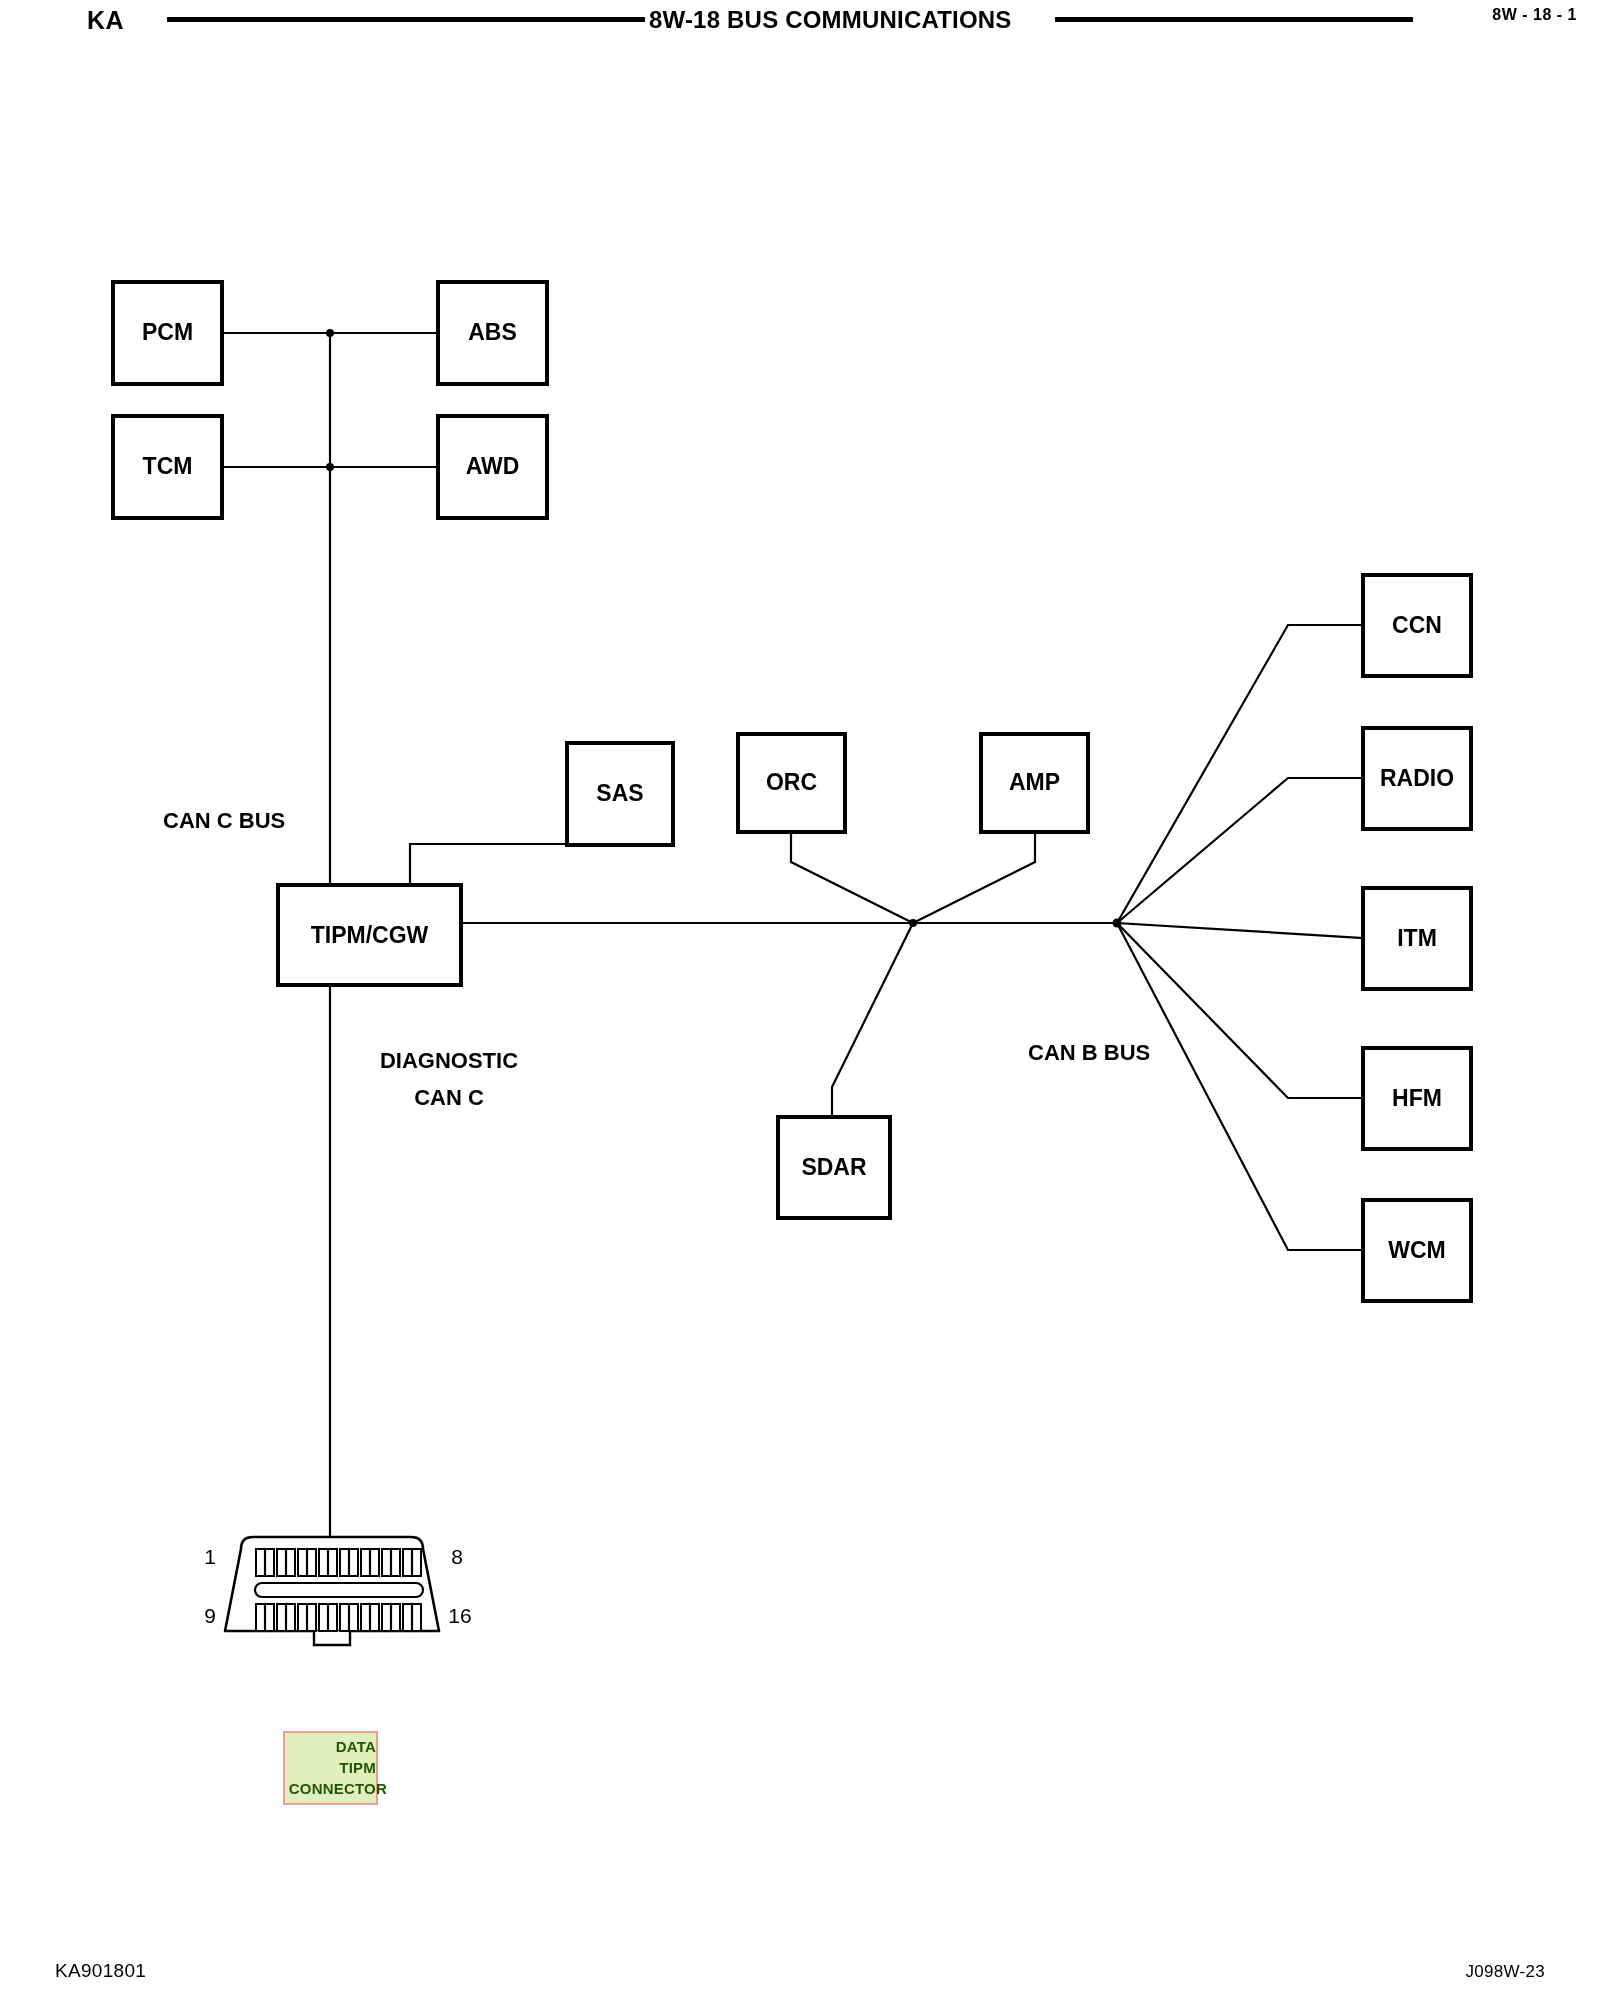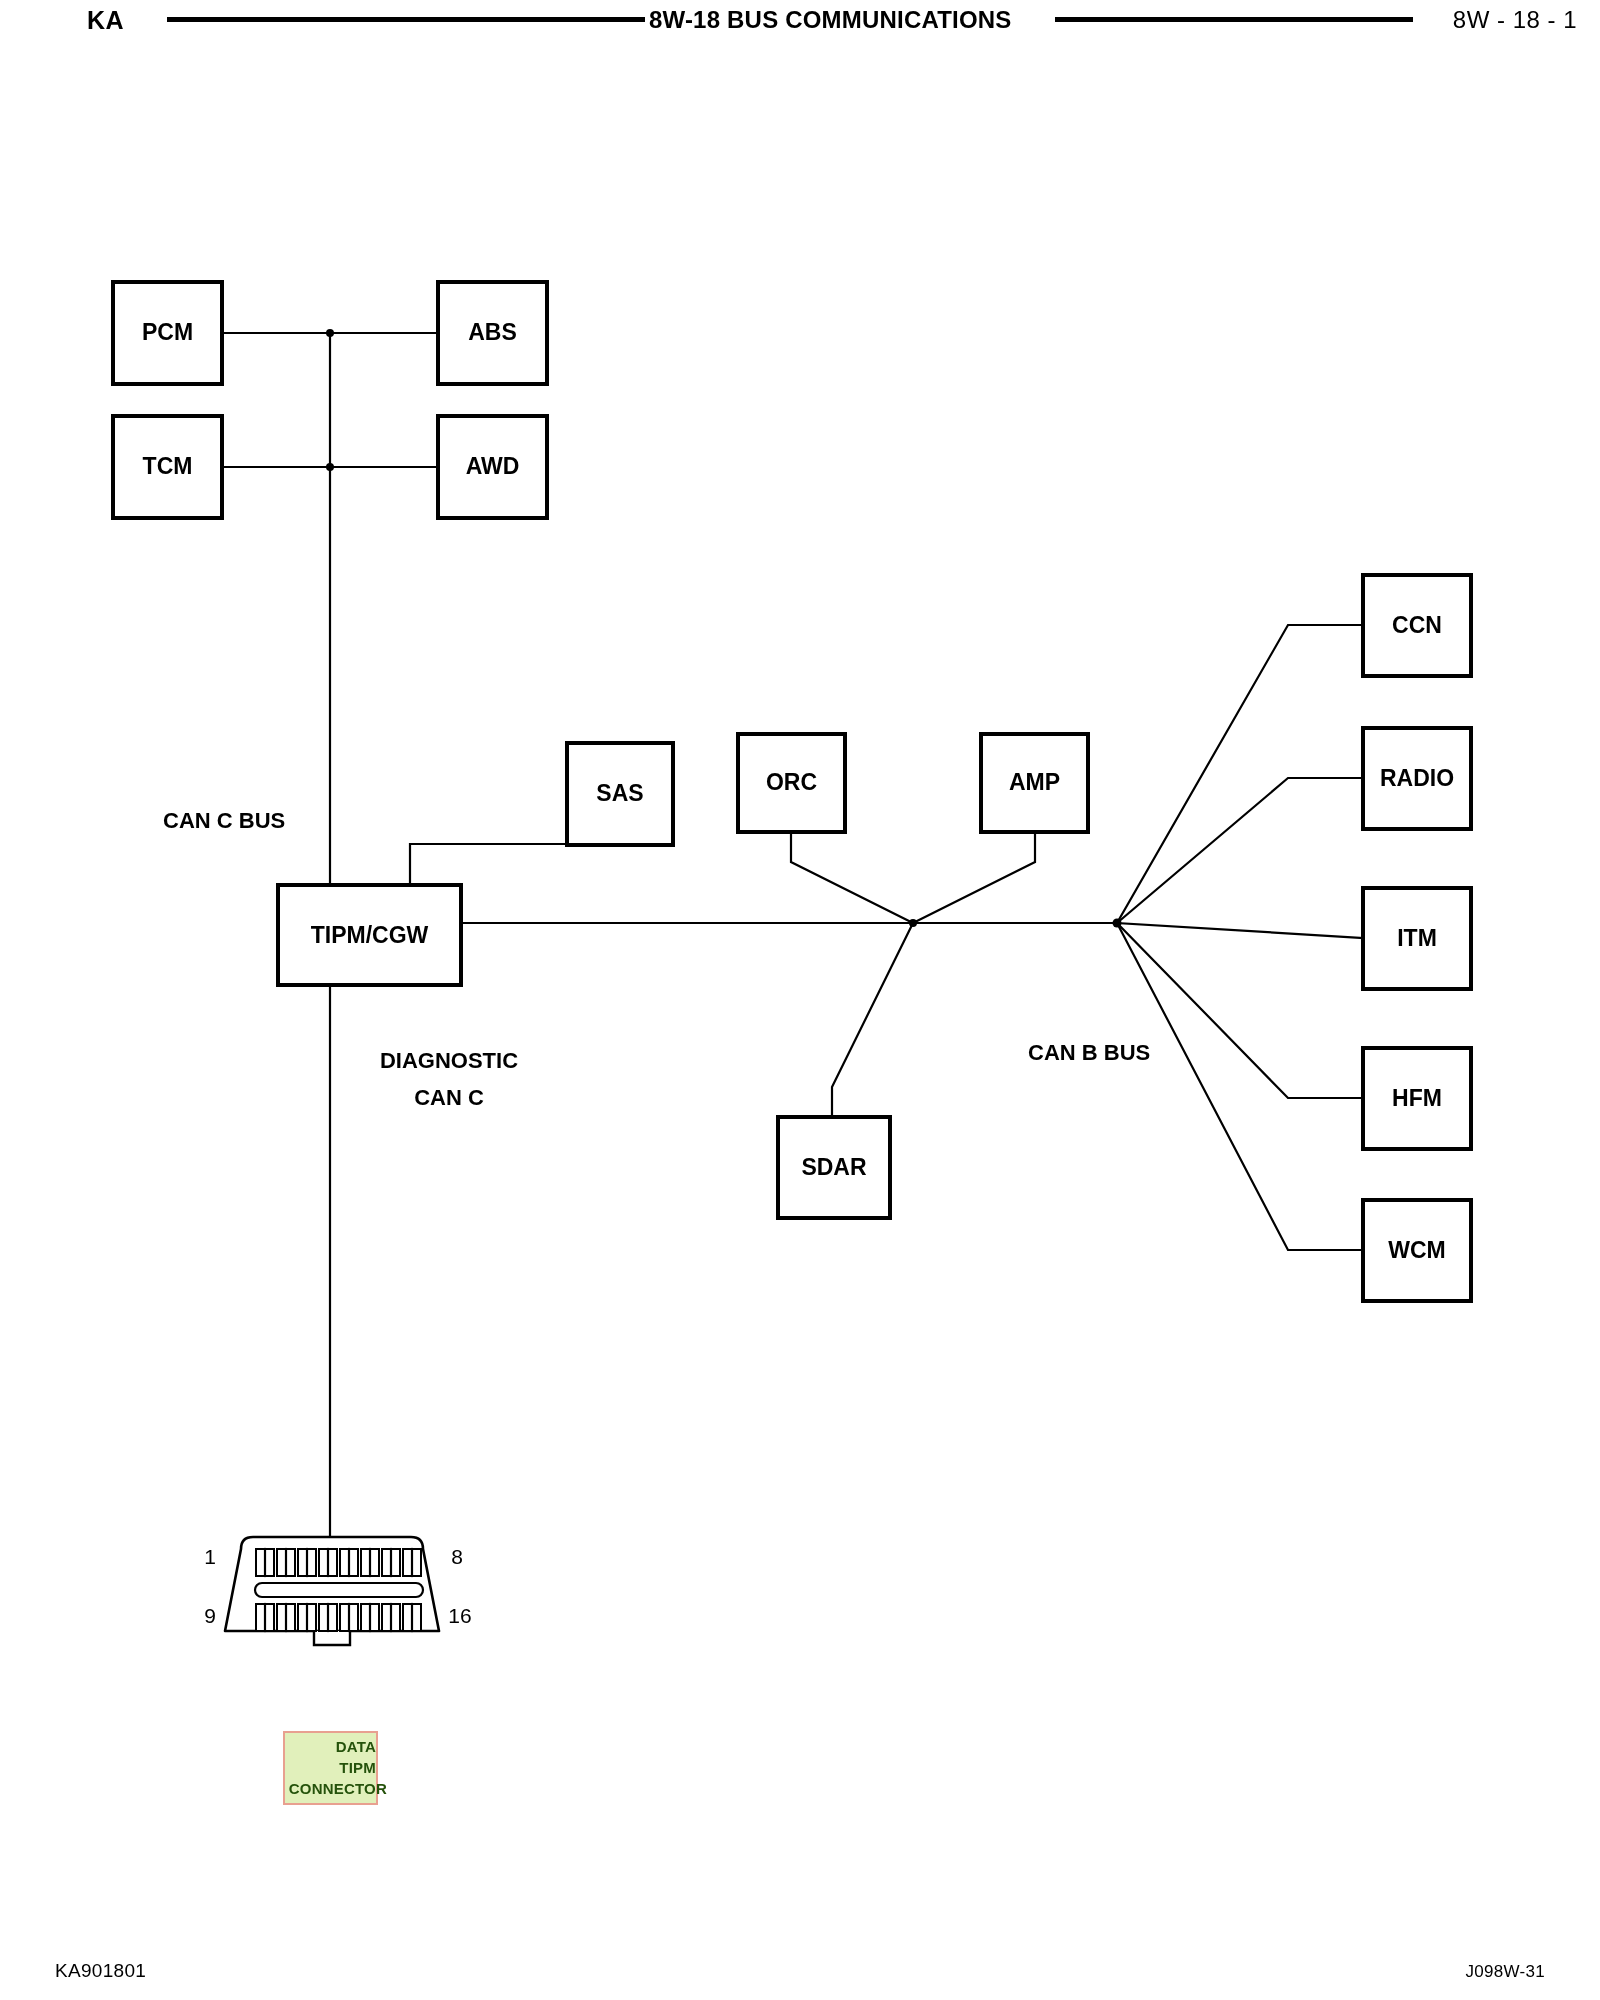--- a/index.html
+++ b/index.html
@@ -49,22 +49,22 @@
     width: 400px;
     text-align: left;
     font-size: 24px;
     font-weight: bold;
     letter-spacing: 0.2px;
   }
   #header-right-code {
     position: absolute;
     right: 55px;
     top: 6px;
-    font-size: 24px;
-    font-weight: normal;
+    font-size: 16px;
+    font-weight: bold;
     text-align: right;
     letter-spacing: 0.5px;
   }
 
   
   #page-footer {
     position: absolute;
     left: 0;
     bottom: 0;
     width: 1600px;
@@ -379,14 +379,14 @@
 
   <div id="dlc-caption">
     <span class="dlc-caption-line">DATA</span>
     <span class="dlc-caption-line">TIPM</span>
     <span class="dlc-caption-line-wide">CONNECTOR</span>
   </div>
 </div>
 
 <div id="page-footer">
   <div id="footer-left-code">KA901801</div>
-  <div id="footer-right-code">J098W-31</div>
+  <div id="footer-right-code">J098W-23</div>
 </div>
 
 </body></html>

